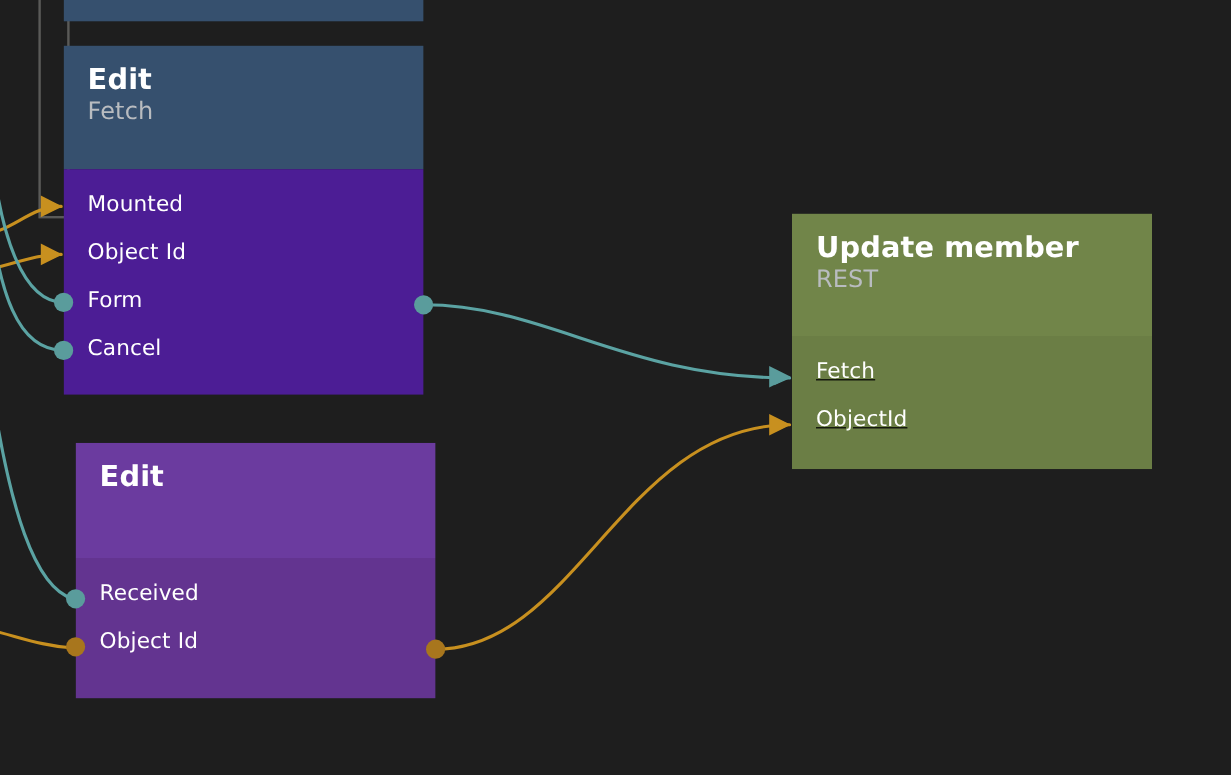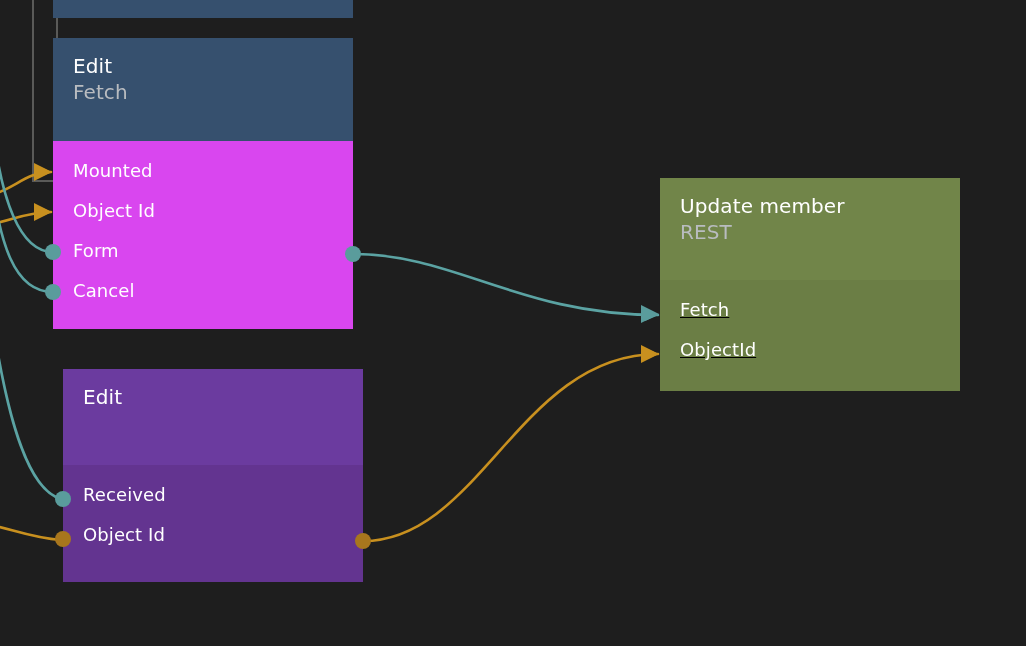--- a/index.html
+++ b/index.html
@@ -26,22 +26,22 @@
   .node {
     position: absolute;
     box-sizing: border-box;
     overflow: hidden;
   }
   .node-header {
     padding: 16px 20px 14px 20px;
     box-sizing: border-box;
   }
   .node-title {
-    font-size: 20px;
-    font-weight: normal;
+    font-size: 24px;
+    font-weight: bold;
     color: #ffffff;
     line-height: 25px;
     letter-spacing: 0.1px;
   }
   .node-subtitle {
     font-size: 20px;
     font-weight: normal;
     color: #b9bcc0;
     line-height: 26px;
     letter-spacing: 0.1px;
@@ -59,21 +59,21 @@
   }
   .port-label {
     font-size: 18px;
     color: #ffffff;
     line-height: 20px;
     letter-spacing: 0.1px;
     white-space: nowrap;
   }
   
   .node-blue .node-header { background: #36506e; }
-  .node-blue .node-body   { background: #d946ef; }
+  .node-blue .node-body   { background: #4c1d95; }
   
   .node-green .node-header { background: #718549; }
   .node-green .node-body   { background: #6b7e45; }
   
   .node-purple .node-header { background: #6b3b9f; }
   .node-purple .node-body   { background: #633490; }
 
   
   #wires {
     position: absolute;

